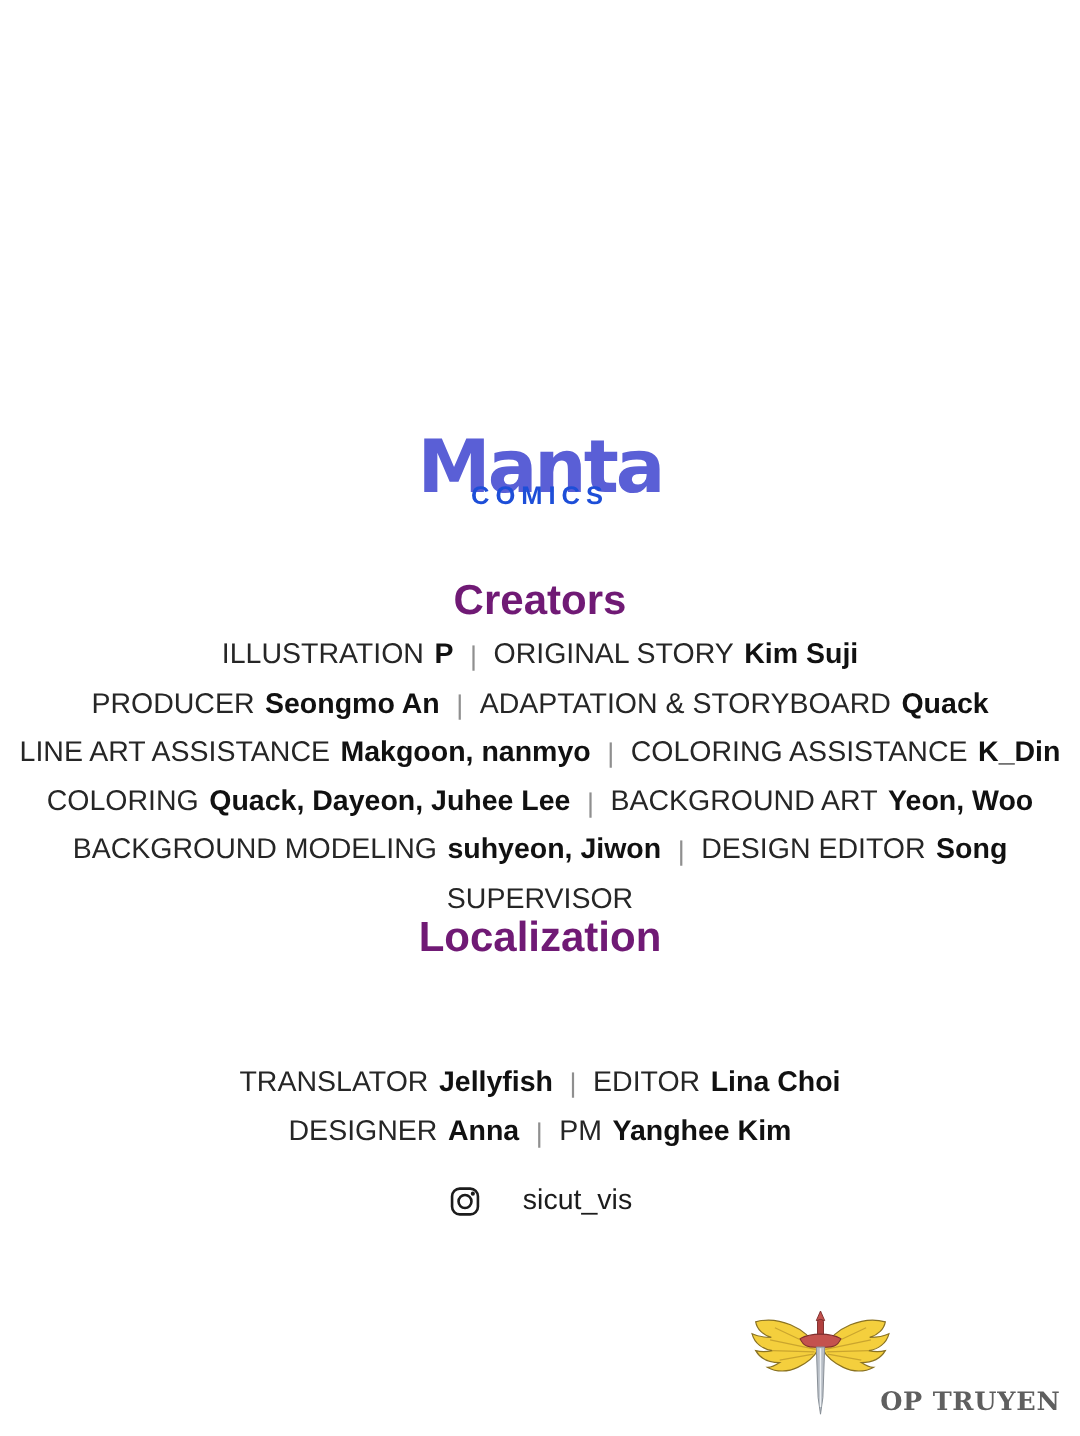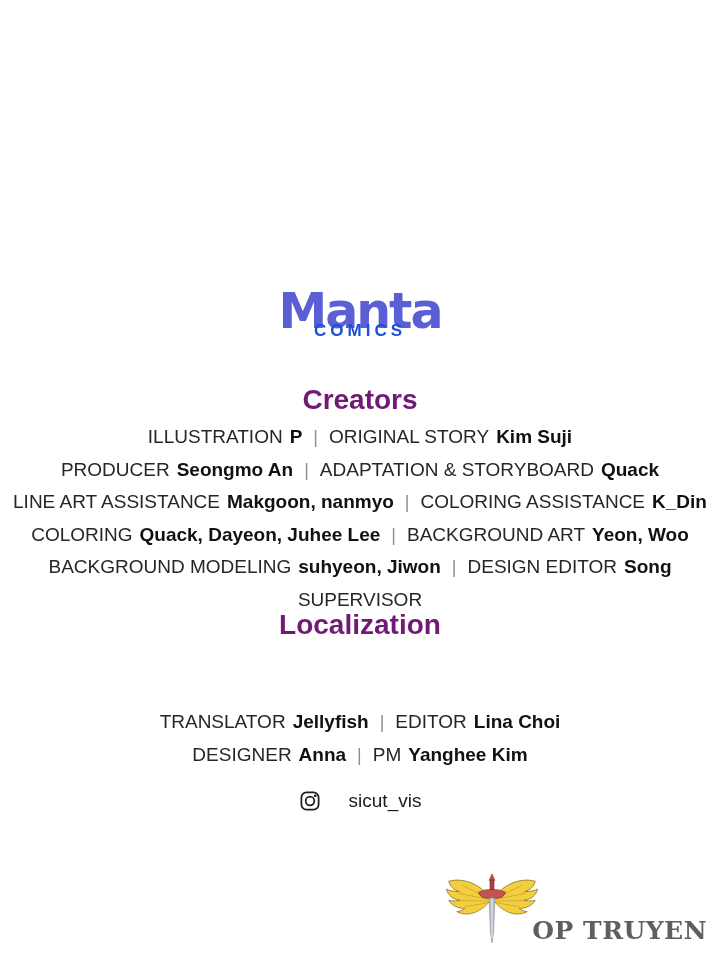--- a/index.html
+++ b/index.html
@@ -81,21 +81,21 @@
     position: absolute;
     right: 13px;
     bottom: 2px;
     display: flex;
     align-items: flex-end;
   }
   .watermark-icon { width: 96px; height: 82px; display: block; margin-right: -8px; }
   .watermark-text {
     font-family: "DejaVu Serif", serif;
     font-weight: 700;
-    font-size: 25px;
+    font-size: 17px;
     letter-spacing: 0.5px;
     color: #5f5f5f;
     padding-bottom: 10px;
     white-space: nowrap;
   }
 </style>
 </head>
 <body>
 
 <div class="page">

